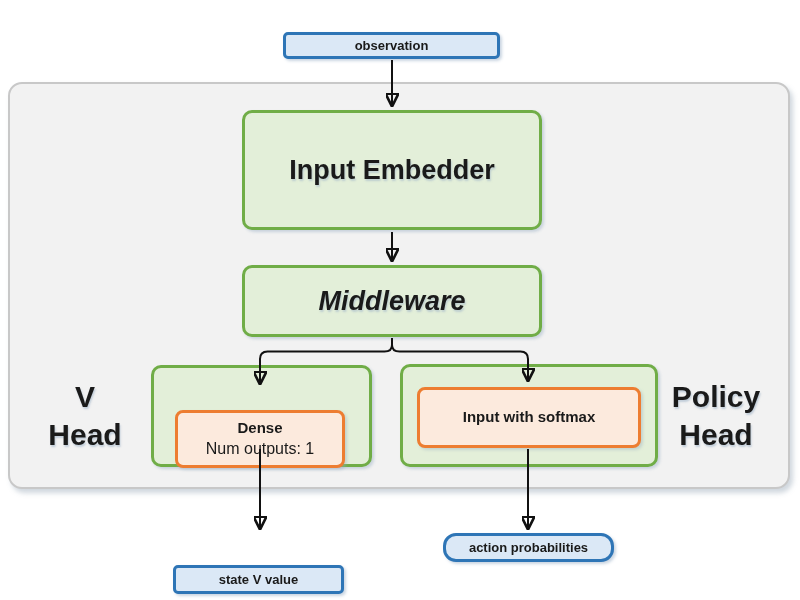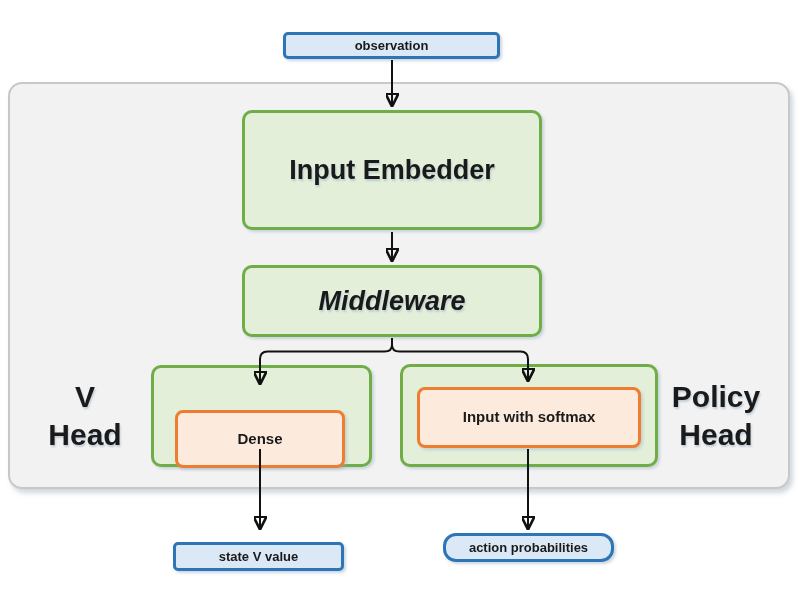--- a/index.html
+++ b/index.html
@@ -59,21 +59,21 @@
   .dense-title { font-weight: bold; font-size: 15px; }
   .dense-sub { font-weight: normal; font-size: 16px; }
 
   .obs        { left: 283px; top: 32px;  width: 217px; height: 27px; }
   .embedder   { left: 242px; top: 110px; width: 300px; height: 120px; }
   .middleware { left: 242px; top: 265px; width: 300px; height: 72px; font-style: italic; }
   .vhead-box  { left: 151px; top: 365px; width: 221px; height: 102px; }
   .phead-box  { left: 400px; top: 364px; width: 258px; height: 103px; }
   .vdense     { left: 175px; top: 390px; width: 170px; height: 58px; margin-top: 20px; }
   .pdense     { left: 417px; top: 387px; width: 224px; height: 61px; }
-  .out-v      { left: 173px; top: 542px; width: 171px; height: 29px; }
+  .out-v      { left: 173px; top: 565px; width: 171px; height: 29px; }
   .out-p      { left: 443px; top: 533px; width: 171px; height: 29px; border-radius: 13px; }
 
   .head-label {
     position: absolute;
     font-weight: bold;
     font-size: 30px;
     line-height: 38px;
     text-align: center;
     text-shadow: 1px 2px 2px rgba(160, 180, 200, 0.6);
   }
@@ -113,20 +113,21 @@
   </div>
 
   <div class="head-label vlabel">
     <div>V</div>
     <div>Head</div>
   </div>
 
   <div class="node node-green vhead-box"></div>
   <div class="node node-orange vdense">
     <div class="dense-title">Dense</div>
+    <div class="dense-sub">Num outputs: 1</div>
   </div>
 
   <div class="node node-green phead-box"></div>
   <div class="node node-orange pdense">
     <div class="dense-title">Input with softmax</div>
   </div>
 
   <div class="head-label plabel">
     <div>Policy</div>
     <div>Head</div>

